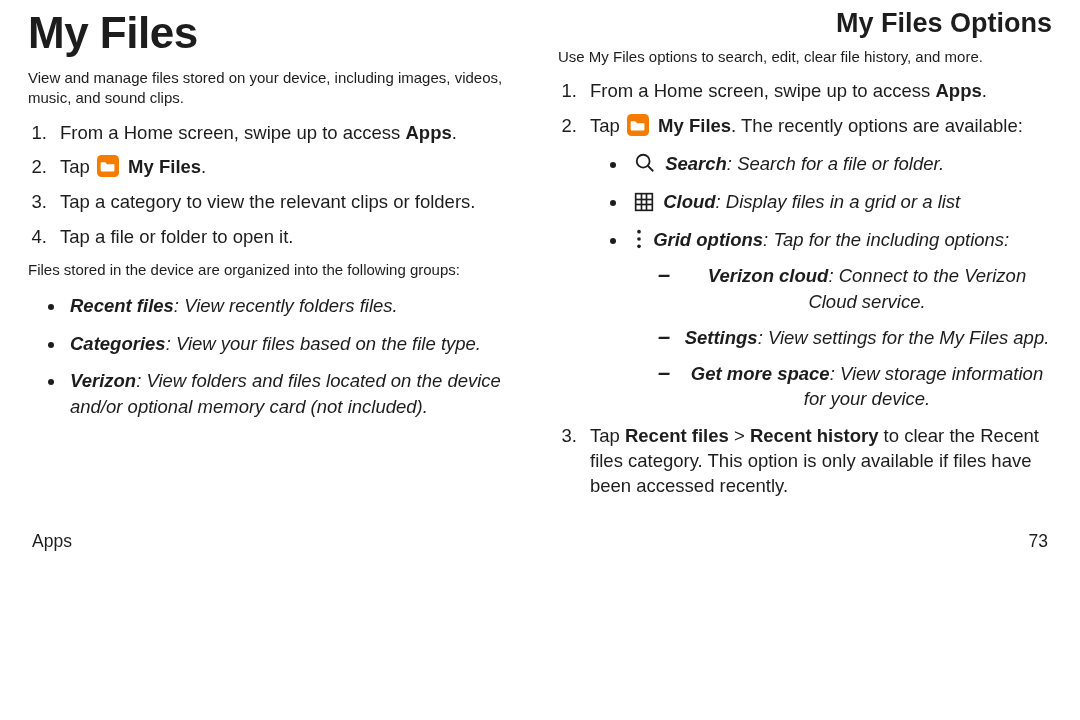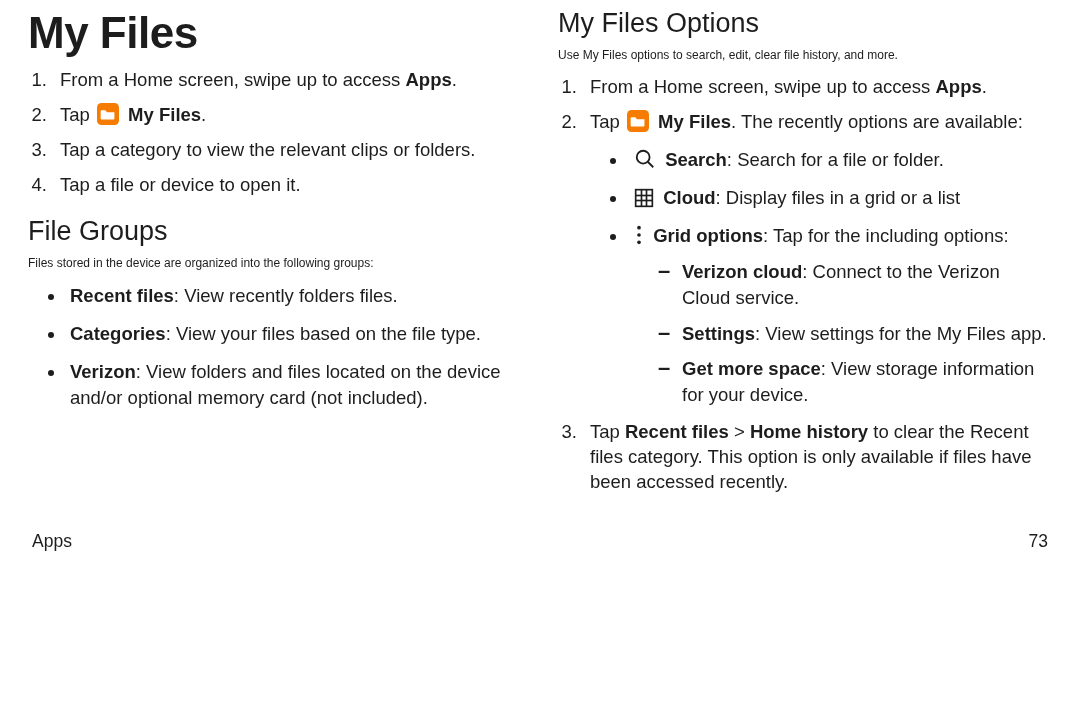--- a/index.html
+++ b/index.html
@@ -13,29 +13,29 @@
     box-sizing: border-box;
     width: 1080px;
     height: 564px;
     padding: 8px 28px 0 28px;
     display: flex;
     flex-direction: column;
   }
   .columns { display: flex; gap: 36px; flex: 1; }
   .col { width: 50%; }
   h1.title { font-size: 44px; font-weight: 800; margin: 0 0 10px 0; letter-spacing: -0.5px; }
-  h2.section { font-size: 27px; font-weight: 400; margin: 18px 0 8px 0; }
+  h2.section { font-size: 27px; font-weight: 700; margin: 18px 0 8px 0; text-align: right; }
   h2.section.top { margin-top: 0; }
-  p.lead { font-size: 12px; line-height: 1.35; margin: 6px 0 12px 0; }
+  p.lead { font-size: 15px; line-height: 1.35; margin: 6px 0 12px 0; }
   ol.steps { padding-left: 24px; margin: 6px 0 8px 0; }
   ol.steps > li { font-size: 18.5px; line-height: 1.35; margin: 10px 0; padding-left: 8px; }
   ul.bullets { list-style: disc; padding-left: 38px; margin: 6px 0 0 0; }
-  ul.bullets > li { font-size: 18.5px; line-height: 1.4; margin: 12px 0; padding-left: 4px; }
+  ul.bullets > li { font-size: 18.5px; line-height: 1.4; margin: 12px 0; padding-left: 4px; font-style: italic; }
   ul.dashes { list-style: none; padding-left: 32px; margin: 6px 0 0 0; }
-  ul.dashes > li { position: relative; font-size: 18.5px; line-height: 1.4; margin: 10px 0; padding-left: 18px; }
+  ul.dashes > li { position: relative; font-size: 18.5px; line-height: 1.4; margin: 10px 0; padding-left: 18px; text-align: center; }
   ul.dashes > li::before { content: "–"; position: absolute; left: -6px; top: 0; font-weight: 700; color: #1d1d1d; font-size: 22px; line-height: 1.1; }
   b, strong { font-weight: 700; }
   .icon { display: inline-block; vertical-align: -4px; margin: 0 4px 0 2px; }
   .icon svg { display: block; }
   .icon.folder svg { width: 22px; height: 22px; }
   .icon.search svg { width: 22px; height: 22px; }
   .icon.grid svg { width: 20px; height: 20px; }
   .icon.more svg { width: 10px; height: 22px; }
   .footer {
     display: flex; justify-content: space-between;
@@ -44,40 +44,40 @@
   }
 </style>
 </head>
 <body>
 
 <div class="page">
   <div class="columns">
 
     <div class="col">
       <h1 class="title">My Files</h1>
+      <p class="lead">View and manage files stored on your device, including images, videos, music, and sound clips.</p>
 
       <ol class="steps">
         <li>
           <span>From a Home screen, swipe up to access </span><b>Apps</b><span>.</span>
         </li>
         <li>
           <span>Tap </span>
           <span class="icon folder">
             <svg viewBox="0 0 24 24">
                 <rect x="0" y="0" width="24" height="24" rx="5" fill="#f57c00"></rect>
                 <path d="M5 8h4l2 2h8v7a1 1 0 0 1-1 1H5a1 1 0 0 1-1-1V9a1 1 0 0 1 1-1z" fill="#fff"></path>
               </svg>
           </span>
           <b>My Files</b><span>.</span>
         </li>
         <li>Tap a category to view the relevant clips or folders.</li>
-        <li>Tap a file or device to open it.</li>
+        <li>Tap a file or folder to open it.</li>
       </ol>
 
-      <h2 class="section">File Groups</h2>
       <p class="lead">Files stored in the device are organized into the following groups:</p>
 
       <ul class="bullets">
         <li>
           <b>Recent files</b><span>: </span><span>View recently folders files.</span>
         </li>
         <li>
           <b>Categories</b><span>: </span><span>View your files based on the file type.</span>
         </li>
         <li>
@@ -144,21 +144,21 @@
                   <b>Settings</b><span>: </span><span>View settings for the My Files app.</span>
                 </li>
                 <li>
                   <b>Get more space</b><span>: </span><span>View storage information for your device.</span>
                 </li>
               </ul>
             </li>
           </ul>
         </li>
         <li>
-          <span>Tap </span><b>Recent files</b><span> &gt; </span><b>Home history</b><span> to clear the Recent files category. This option is only available if files have been accessed recently.</span>
+          <span>Tap </span><b>Recent files</b><span> &gt; </span><b>Recent history</b><span> to clear the Recent files category. This option is only available if files have been accessed recently.</span>
         </li>
       </ol>
     </div>
 
   </div>
 
   <div class="footer">
     <span>Apps</span>
     <span>73</span>
   </div>

